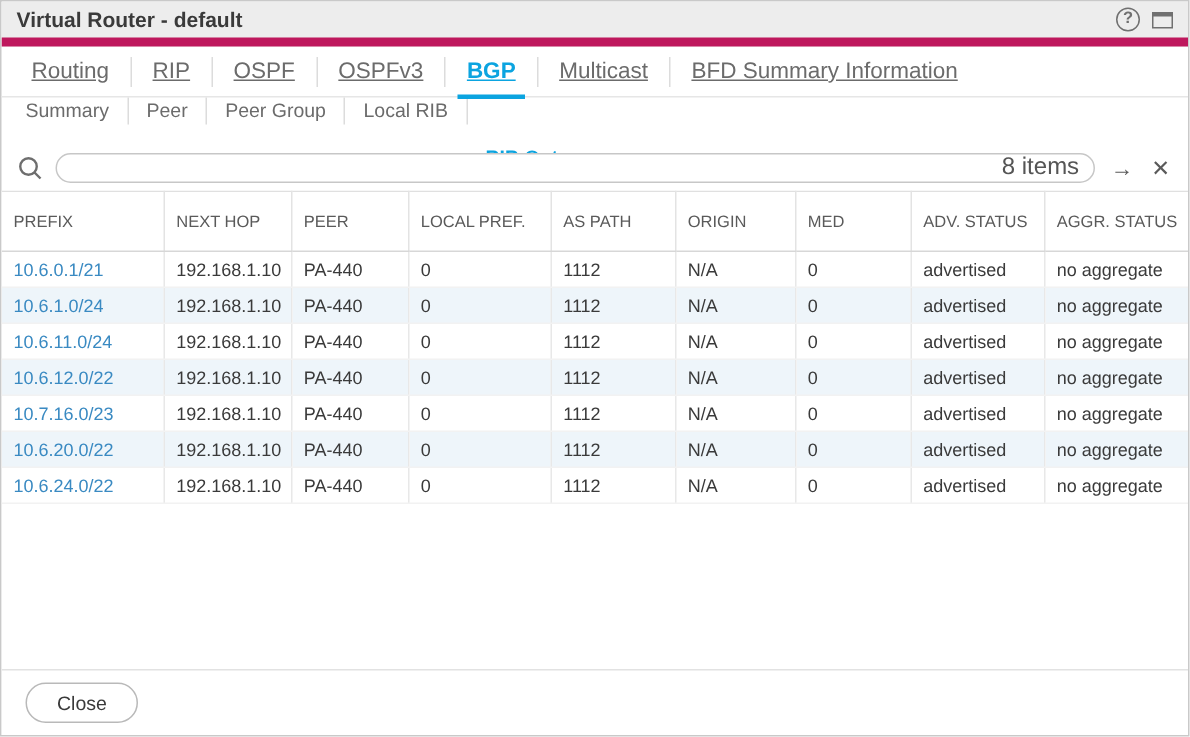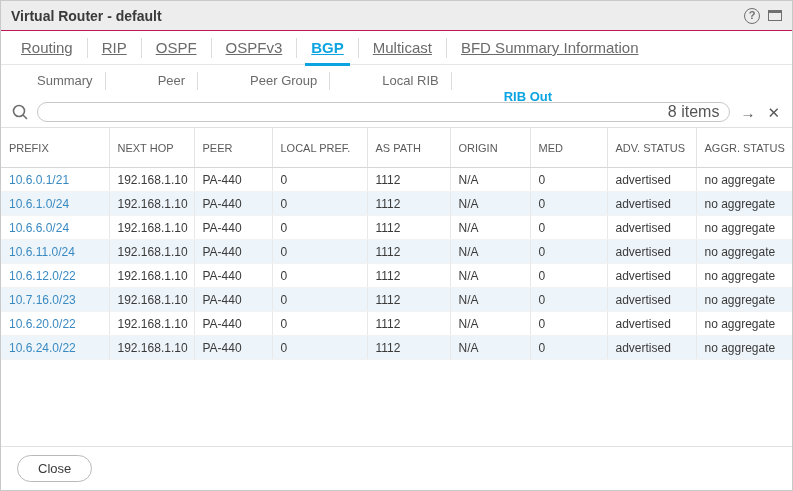--- a/index.html
+++ b/index.html
@@ -17,21 +17,21 @@
     color:var(--text);
     background:#ffffff;
     display:flex;flex-direction:column;
     border:1px solid #c9c9c9;
   }
 
   
   .titlebar{
     height:30px;flex:0 0 30px;
     background:#ededed;
-    border-bottom:1px solid #be185d;
+    border-bottom:6px solid #be185d;
     display:flex;align-items:center;
     padding:0 10px;
   }
   .titlebar .title{font-size:14px;font-weight:bold;color:#3a3a3a;}
   .titlebar .spacer{flex:1;}
   .help-circle{
     width:16px;height:16px;border-radius:50%;
     border:1.5px solid #707070;color:#707070;
     font-size:11px;font-weight:bold;line-height:13px;text-align:center;
     margin-right:8px;cursor:pointer;
@@ -62,23 +62,22 @@
     color:var(--accent);font-weight:bold;
   }
   .tab.active::after{
     content:"";position:absolute;left:8px;right:8px;bottom:-8px;
     height:3px;background:var(--accent);
   }
 
   
   .subtabbar{
     flex:0 0 32px;height:32px;
-    display:flex;align-items:center;
-    padding:0 24px;
-    gap:40px;
+    display:flex;align-items:flex-start;
+    padding:0 4px;
   }
   .subtab{
     padding:0 12px;font-size:13px;color:#6b6b6b;cursor:pointer;
     border-right:1px solid #dcdcdc;height:18px;line-height:18px;
   }
   .subtab:last-child{border-right:none;}
   .subtab.active{color:var(--accent);font-weight:bold;margin-top:31px;}
 
   
   .searchrow{
@@ -224,31 +223,20 @@
           <td>192.168.1.10</td>
           <td>PA-440</td>
           <td>0</td>
           <td>1112</td>
           <td>N/A</td>
           <td>0</td>
           <td>advertised</td>
           <td>no aggregate</td>
         </tr>
         <tr>
-          <td class="prefix">10.6.6.0/24</td>
-          <td>192.168.1.10</td>
-          <td>PA-440</td>
-          <td>0</td>
-          <td>1112</td>
-          <td>N/A</td>
-          <td>0</td>
-          <td>advertised</td>
-          <td>no aggregate</td>
-        </tr>
-        <tr>
           <td class="prefix">10.6.11.0/24</td>
           <td>192.168.1.10</td>
           <td>PA-440</td>
           <td>0</td>
           <td>1112</td>
           <td>N/A</td>
           <td>0</td>
           <td>advertised</td>
           <td>no aggregate</td>
         </tr>

